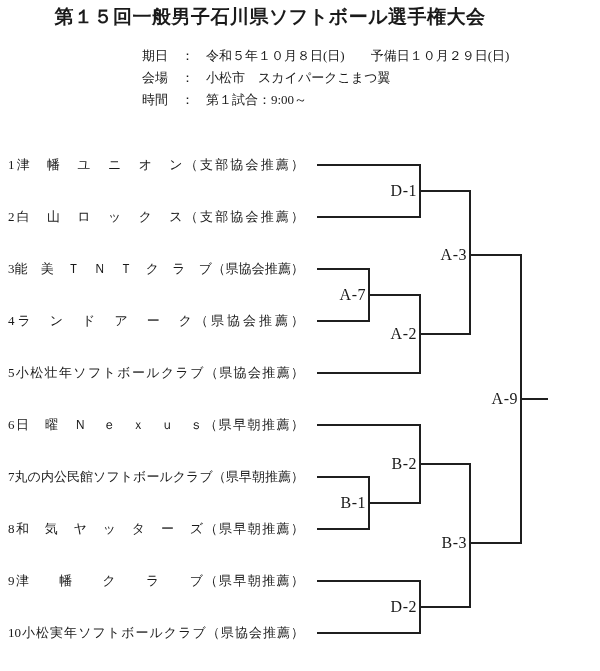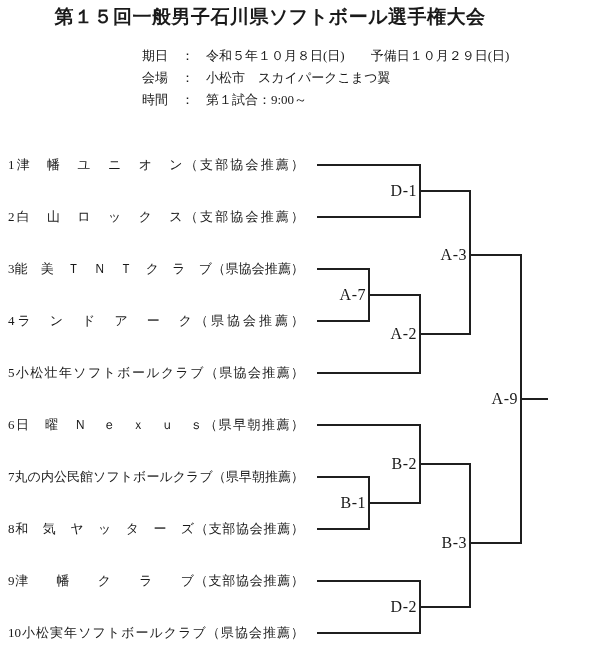--- a/index.html
+++ b/index.html
@@ -57,22 +57,22 @@
 
   <div>
 
     <div class="team" style="top:156px">1津　幡　ユ　ニ　オ　ン（支部協会推薦）</div>
     <div class="team" style="top:208px">2白　山　ロ　ッ　ク　ス（支部協会推薦）</div>
     <div class="team" style="top:260px">3能　美　Ｔ　Ｎ　Ｔ　ク　ラ　ブ（県協会推薦）</div>
     <div class="team" style="top:312px">4ラ　ン　ド　ア　ー　ク（県協会推薦）</div>
     <div class="team" style="top:364px">5小松壮年ソフトボールクラブ（県協会推薦）</div>
     <div class="team" style="top:416px">6日　曜　Ｎ　ｅ　ｘ　ｕ　ｓ（県早朝推薦）</div>
     <div class="team" style="top:468px">7丸の内公民館ソフトボールクラブ（県早朝推薦）</div>
-    <div class="team" style="top:520px">8和　気　ヤ　ッ　タ　ー　ズ（支部協会推薦）</div>
-    <div class="team" style="top:572px">9津　　幡　　ク　　ラ　　ブ（支部協会推薦）</div>
+    <div class="team" style="top:520px">8和　気　ヤ　ッ　タ　ー　ズ（県早朝推薦）</div>
+    <div class="team" style="top:572px">9津　　幡　　ク　　ラ　　ブ（県早朝推薦）</div>
     <div class="team" style="top:624px">10小松実年ソフトボールクラブ（県協会推薦）</div>
 
     <div class="hl" style="left:317px;top:164px;width:104px"></div>
     <div class="hl" style="left:317px;top:216px;width:104px"></div>
     <div class="hl" style="left:317px;top:268px;width:53px"></div>
     <div class="hl" style="left:317px;top:320px;width:53px"></div>
     <div class="hl" style="left:317px;top:372px;width:104px"></div>
     <div class="hl" style="left:317px;top:424px;width:104px"></div>
     <div class="hl" style="left:317px;top:476px;width:53px"></div>
     <div class="hl" style="left:317px;top:528px;width:53px"></div>

